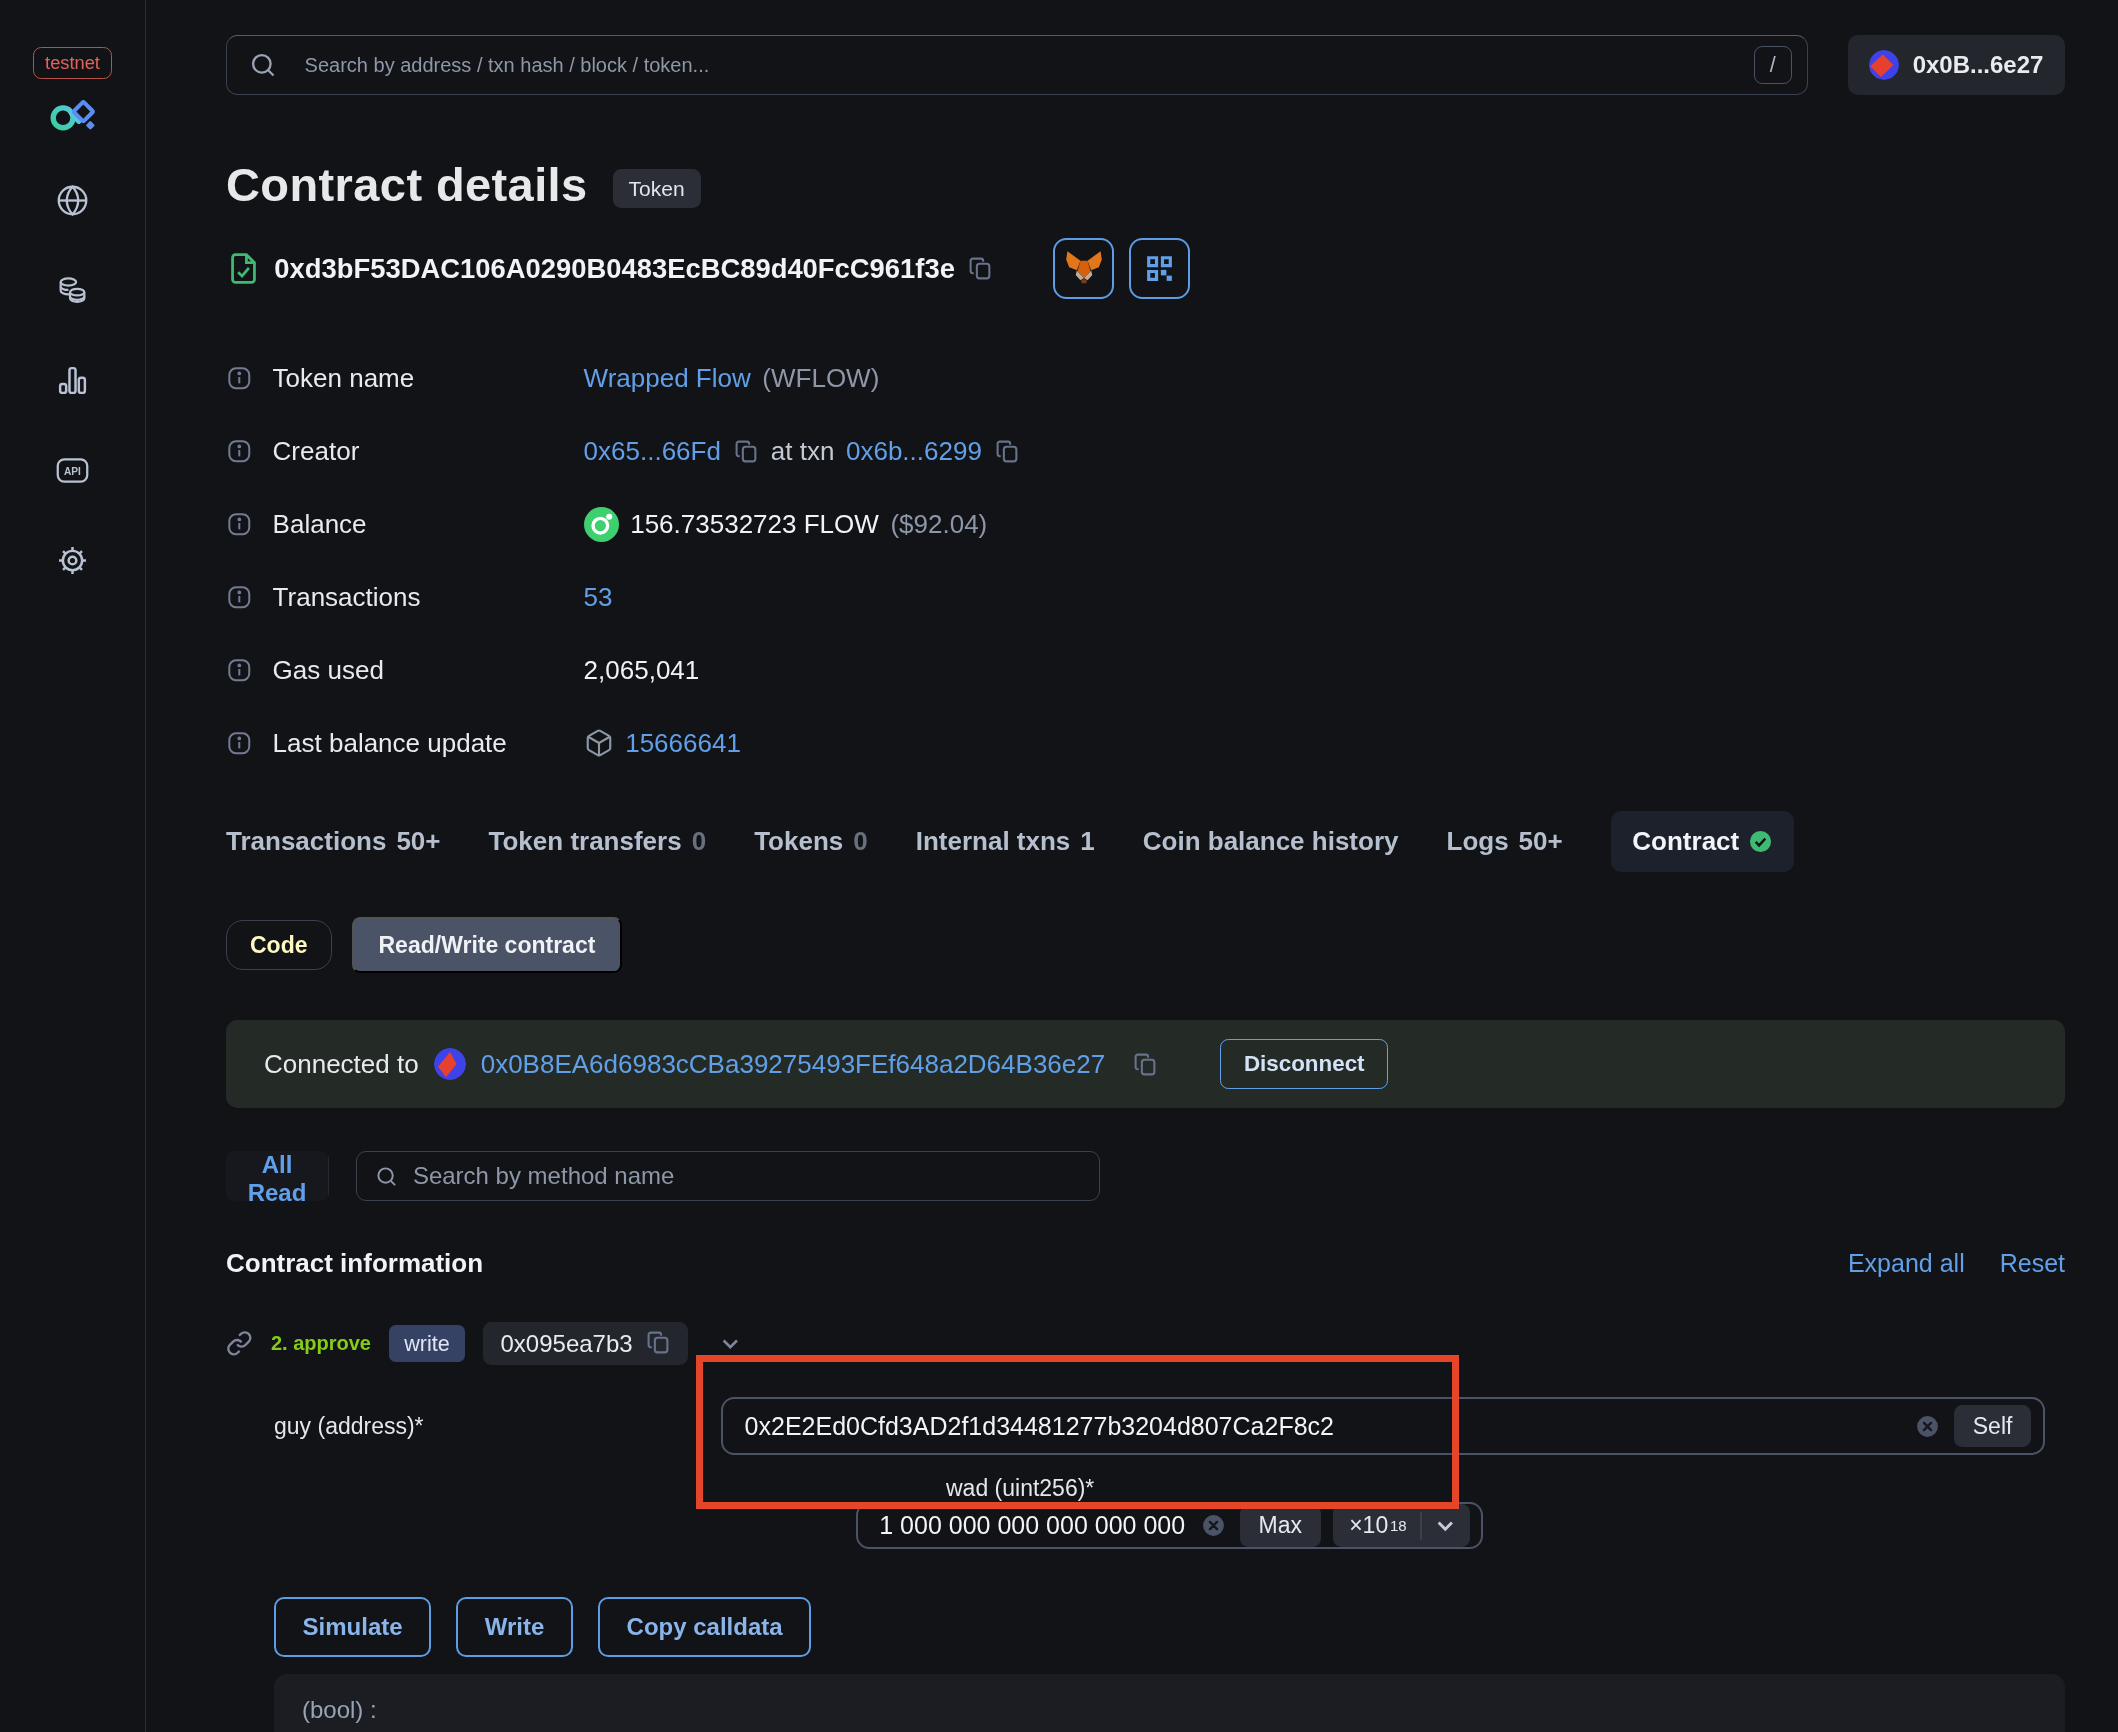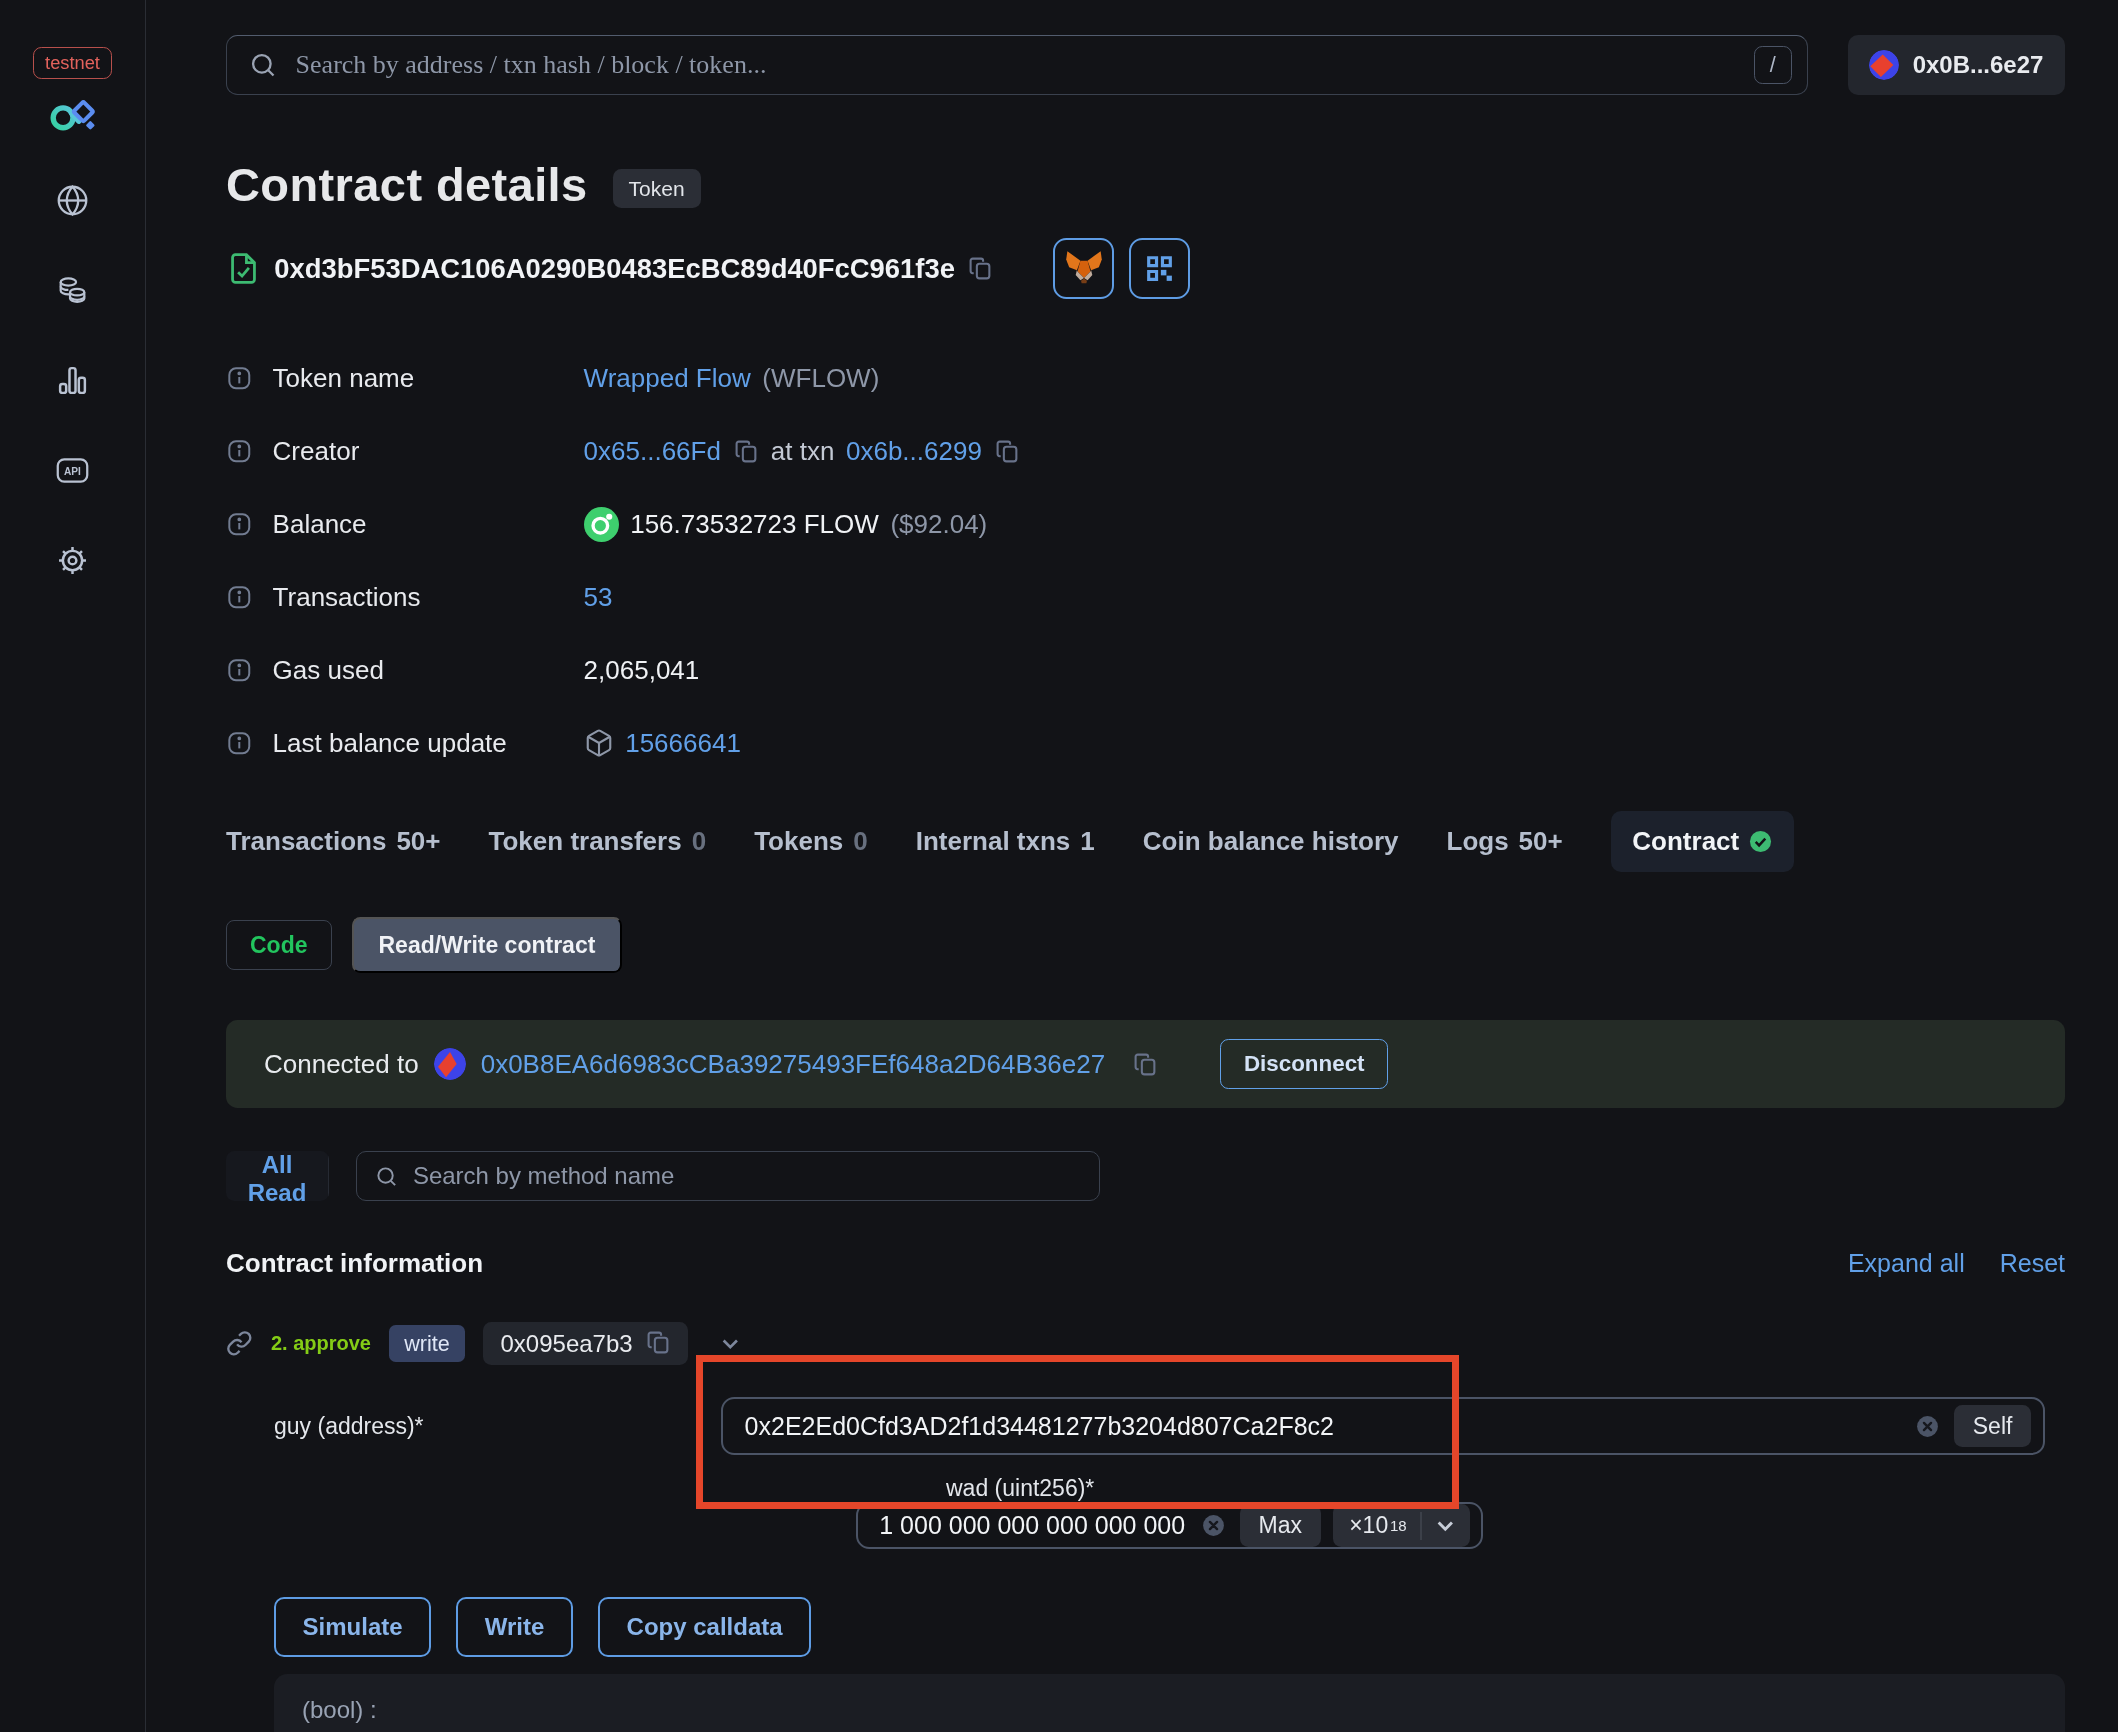--- a/index.html
+++ b/index.html
@@ -13,21 +13,21 @@
   .side-nav { margin-top:47px; display:flex; flex-direction:column; align-items:center; gap:55px; }
   .side-icon { width:35px; height:35px; color:#b9c2d2; display:flex; align-items:center; justify-content:center; cursor:pointer; }
   .side-icon svg { width:33px; height:33px; }
 
   
   .main { flex:1; padding:35px 53px 0 80px; position:relative; }
 
   .top-row { display:flex; align-items:center; gap:40px; }
   .searchbar { flex:1; height:60px; border:1.7px solid #3a414e; border-top-color:#525c6e; border-radius:11.6px; display:flex; align-items:center; padding:0 15px 0 21.6px; }
   .searchbar svg { width:28px; height:28px; color:#9aa3b3; flex-shrink:0; }
-  .searchbar input { flex:1; background:transparent; border:none; outline:none; color:#dfe3e9; font-size:26px; margin-left:19px; font-family:Liberation Serif, serif; }
+  .searchbar input { flex:1; background:transparent; border:none; outline:none; color:#dfe3e9; font-size:20px; margin-left:28px; font-family:Liberation Sans, sans-serif; }
   .searchbar input::placeholder { color:#8e97a8; }
   .slash-hint { width:38px; height:38px; border:1.7px solid #4b5466; border-radius:8.3px; color:#aeb7c7; font-size:21.6px; display:flex; align-items:center; justify-content:center; }
   .account-pill { height:60px; background:#23262d; border-radius:10px; display:flex; align-items:center; gap:13.3px; padding:0 21.6px; cursor:pointer; }
   .account-pill .addr { font-size:24px; font-weight:700; color:#e9ebef; }
   .avatar { width:30px; height:30px; border-radius:50%; overflow:hidden; flex-shrink:0; }
 
   .title-row { margin-top:62px; display:flex; align-items:center; gap:25px; }
   .page-title { font-size:47px; font-weight:600; color:#e7e8ea; letter-spacing:0.4px; }
   .type-badge { background:#2b2e36; color:#e2e5ea; font-size:21px; border-radius:8.3px; padding:7.5px 16px; margin-top:8.3px; }
 
@@ -52,21 +52,21 @@
   .cube-ico { color:#8e97a8; display:inline-flex; }
   .cube-ico svg { width:30px; height:30px; }
 
   .tabs-row { margin-top:48px; display:flex; align-items:center; gap:48px; }
   .tab { font-size:26px; font-weight:600; color:#b6bfce; cursor:pointer; display:flex; gap:10px; align-items:center; }
   .tab .count.dim { color:#68707f; }
   .tab.active { background:#1c212c; color:#f2f4f7; border-radius:10px; padding:15px 21.6px; }
   .tab .check svg { width:23px; height:23px; }
 
   .subtabs { margin-top:45px; display:flex; align-items:center; gap:20px; }
-  .btn-outline-dark { border:1.7px solid #3a414e; border-radius:8px; padding:10.8px 23px; font-size:23px; font-weight:600; color:#22c55e; background:transparent; cursor:pointer; }
+  .btn-outline-dark { border:1.7px solid #3a414e; border-radius:17px; padding:10.8px 23px; font-size:23px; font-weight:600; color:#fef9c3; background:transparent; cursor:pointer; }
   .btn-slate { background:#4b5466; border-radius:8.3px; padding:12.5px 25px; font-size:23px; font-weight:600; color:#f0f2f6; cursor:pointer; }
 
   .connected-banner { margin-top:47px; height:88px; background:#242b26; border-radius:11.6px; display:flex; align-items:center; padding:0 38px; gap:15px; }
   .connected-banner .label { font-size:26px; color:#e8ebee; }
   .connected-banner .c-addr { font-size:26px; font-weight:500; }
   .disconnect-btn { margin-left:47px; border:1.7px solid #61a0e8; color:#d4e2f6; border-radius:8.3px; padding:10.8px 22.4px; font-size:22.4px; font-weight:600; background:transparent; cursor:pointer; }
 
   .filter-row { margin-top:43px; display:flex; align-items:center; gap:26.6px; }
   .segmented { display:flex; align-items:stretch; height:50px; background:#16181e; border-radius:8.3px; overflow:hidden;flex-direction:column; }
   .segment { width:103px; display:flex; align-items:center; justify-content:center; font-size:24px; font-weight:600; color:#61a0e8; cursor:pointer; border-right:1.7px solid #262a33; }

